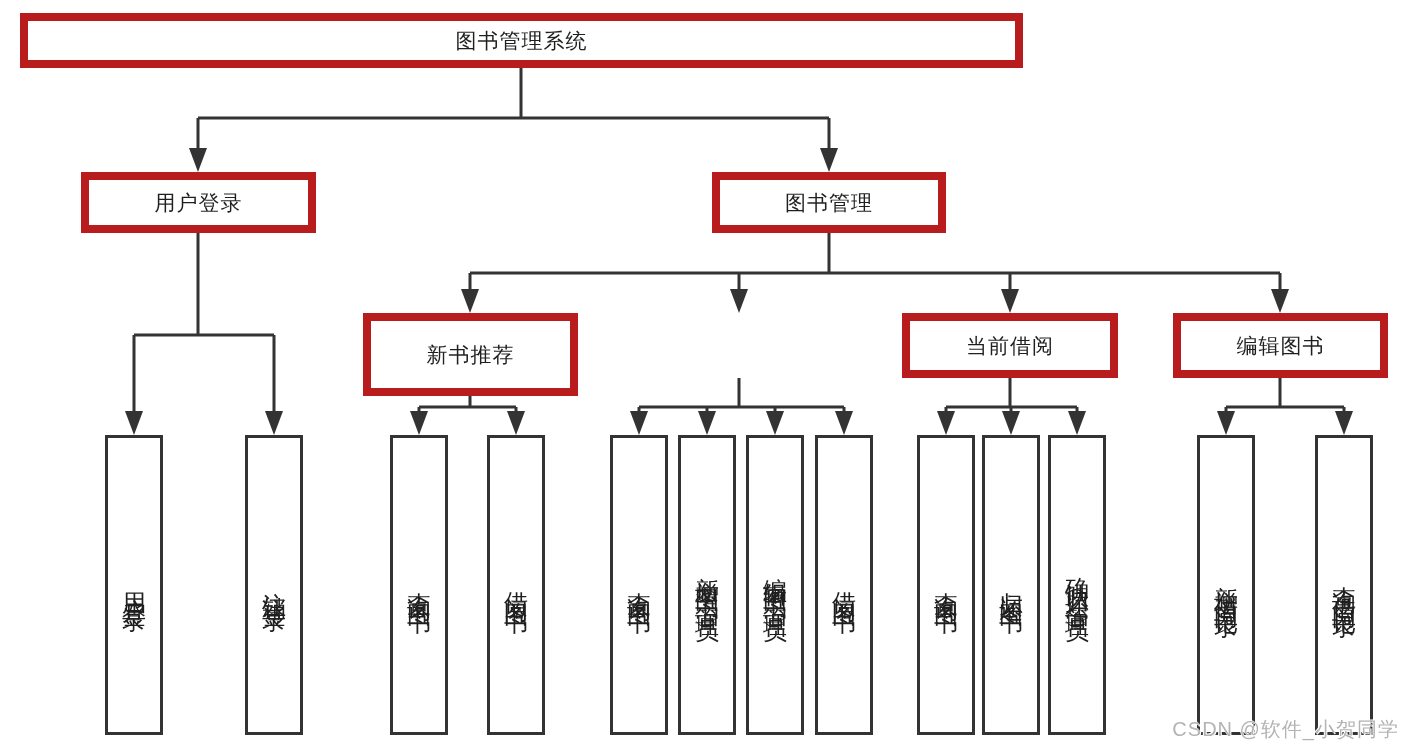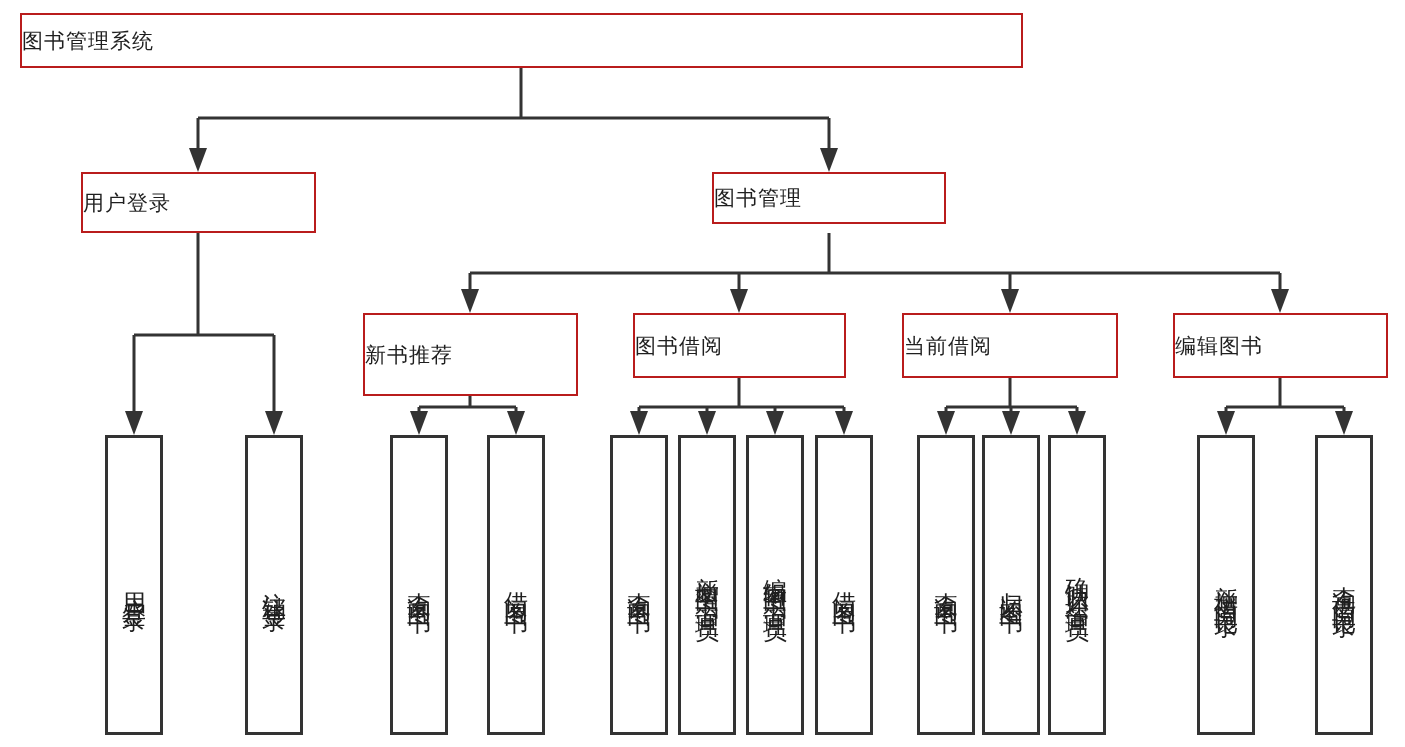--- a/index.html
+++ b/index.html
@@ -14,25 +14,25 @@
   }
   .connectors {
     position: absolute;
     left: 0; top: 0;
     width: 1405px; height: 747px;
     z-index: 0;
   }
   .hbox {
     position: absolute;
     box-sizing: border-box;
-    border: 2px solid #b91c1c;
+    border: 8px solid #b91c1c;
     background: #ffffff;
     display: flex;
     align-items: center;
-    justify-content: flex-start;
+    justify-content: center;
     z-index: 1;
   }
   .hlabel {
     font-size: 21px;
     letter-spacing: 1px;
     color: #1f1f1f;
     white-space: nowrap;
   }
   .vbox {
     position: absolute;
@@ -130,30 +130,27 @@
     </g>
   </svg>
 
   <div class="hbox" style="left:20px; top:13px; width:1003px; height:55px;">
     <span class="hlabel">图书管理系统</span>
   </div>
 
   <div class="hbox" style="left:81px; top:172px; width:235px; height:61px;">
     <span class="hlabel">用户登录</span>
   </div>
-  <div class="hbox" style="left:712px; top:172px; width:234px; height:52px;">
+  <div class="hbox" style="left:712px; top:172px; width:234px; height:61px;">
     <span class="hlabel">图书管理</span>
   </div>
 
   <div class="hbox" style="left:363px; top:313px; width:215px; height:83px;">
     <span class="hlabel">新书推荐</span>
   </div>
-  <div class="hbox" style="left:633px; top:313px; width:213px; height:65px;">
-    <span class="hlabel">图书借阅</span>
-  </div>
   <div class="hbox" style="left:902px; top:313px; width:216px; height:65px;">
     <span class="hlabel">当前借阅</span>
   </div>
   <div class="hbox" style="left:1173px; top:313px; width:215px; height:65px;">
     <span class="hlabel">编辑图书</span>
   </div>
 
   <div class="vbox" style="left:105px;">
     <span class="vlabel">用户登录</span>
   </div>
@@ -191,14 +188,15 @@
     <span class="vlabel">确认归还（管理员）</span>
   </div>
 
   <div class="vbox" style="left:1197px;">
     <span class="vlabel">新增借阅记录</span>
   </div>
   <div class="vbox" style="left:1315px;">
     <span class="vlabel">查询借阅记录</span>
   </div>
 
+  <div class="watermark">CSDN @软件_小贺同学</div>
 
 </div>
 
 </body></html>

